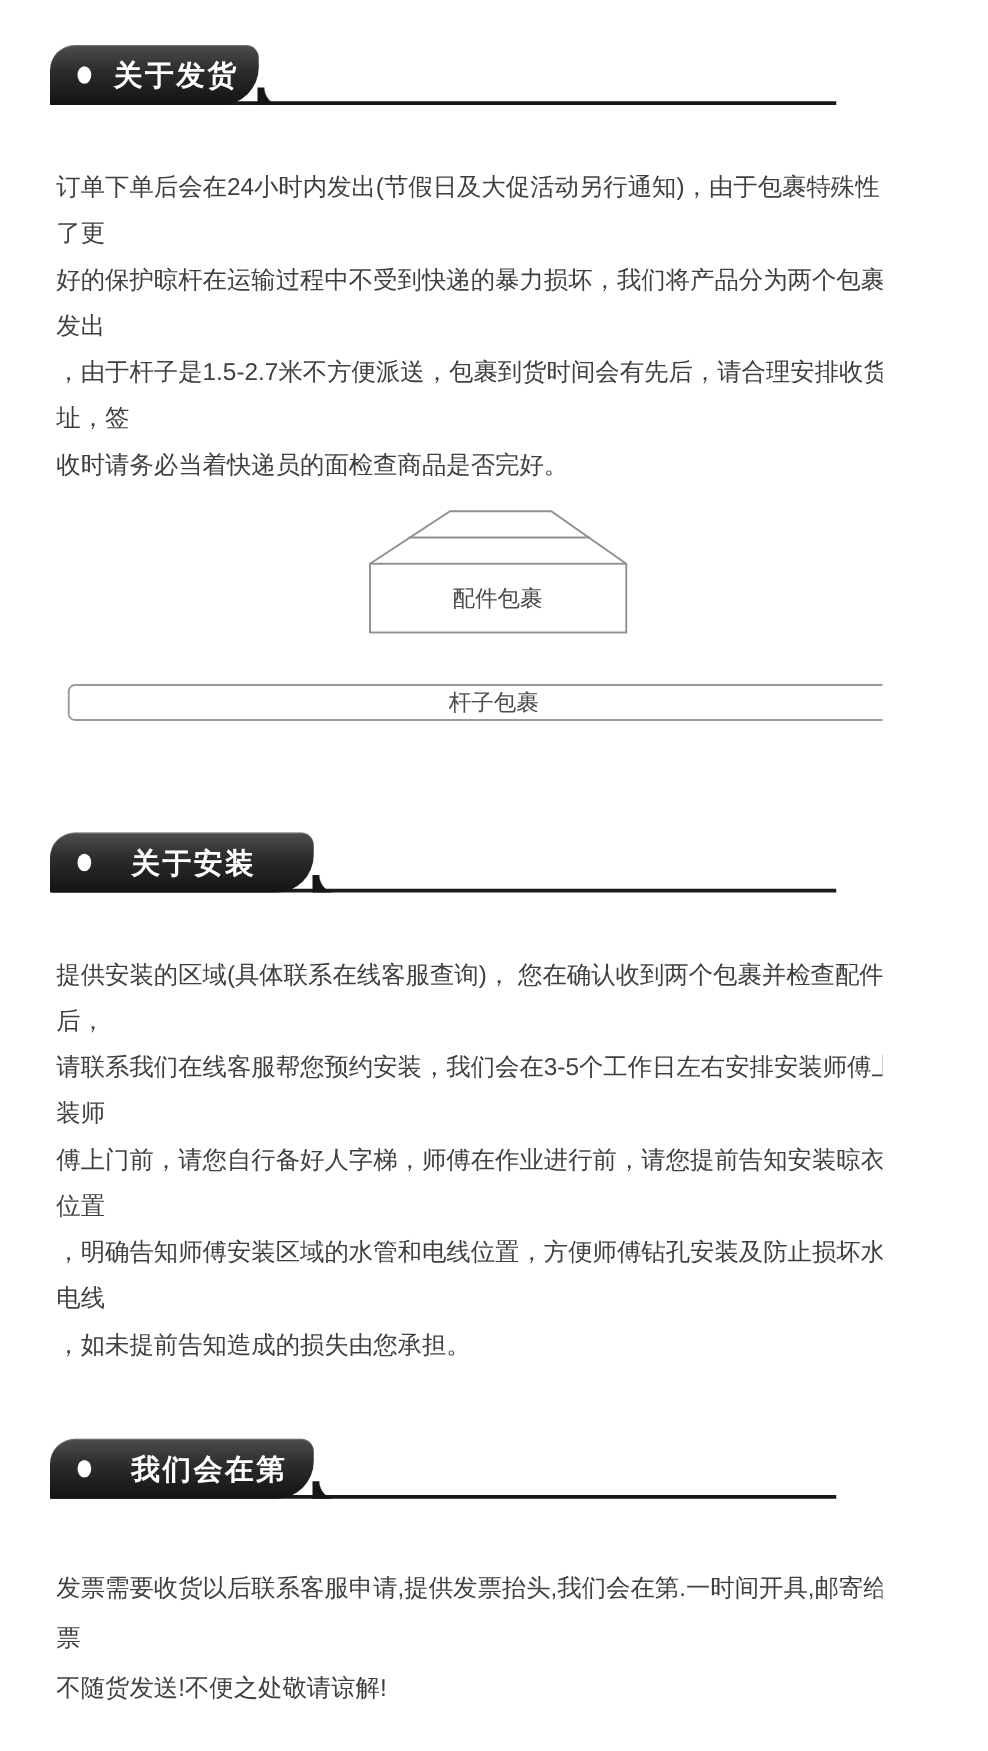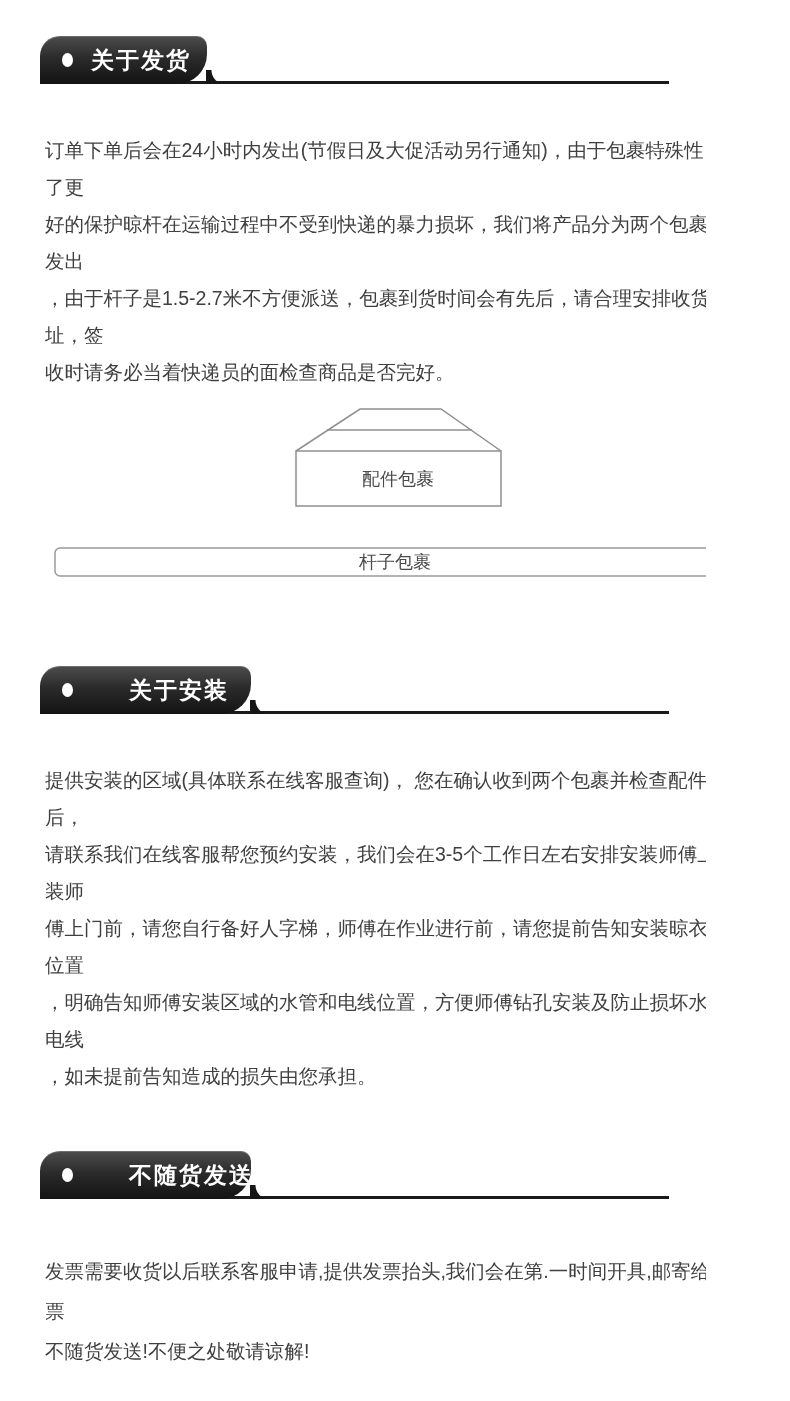--- a/index.html
+++ b/index.html
@@ -38,21 +38,21 @@
     z-index: 2;
   }
   .banner::after {
     content: "";
     position: absolute;
     right: -19px; bottom: 0;
     width: 20px; height: 14px;
     background: radial-gradient(circle at 100% 0%, rgba(0,0,0,0) 14px, #161616 15px);
   }
   .banner--narrow { width: 167px; }
-  .banner--wide   { width: 211px; gap: 24px; }
+  .banner--wide   { width: 211px; }
   .dot {
     width: 11px; height: 14px;
     margin-left: 22px;
     background: #ffffff;
     border-radius: 50%;
     flex: 0 0 auto;
   }
   .banner-label {
     font-size: 23px;
     font-weight: bold;
@@ -155,21 +155,21 @@
 ，明确告知师傅安装区域的水管和电线位置，方便师傅钻孔安装及防止损坏水管和电线
 ，如未提前告知造成的损失由您承担。</p>
 
   </section>
 
   <section>
     <div class="section-header hdr-3">
       <div class="rule"></div>
       <div class="banner banner--wide">
         <span class="dot"></span>
-        <span class="banner-label">不随货发送</span>
+        <span class="banner-label">我们会在第</span>
       </div>
     </div>
 
     <p class="body-text invoice-text">发票需要收货以后联系客服申请,提供发票抬头,我们会在第.一时间开具,邮寄给您,发票
 不随货发送!不便之处敬请谅解!</p>
   </section>
 
 </div>
 
 </body></html>

